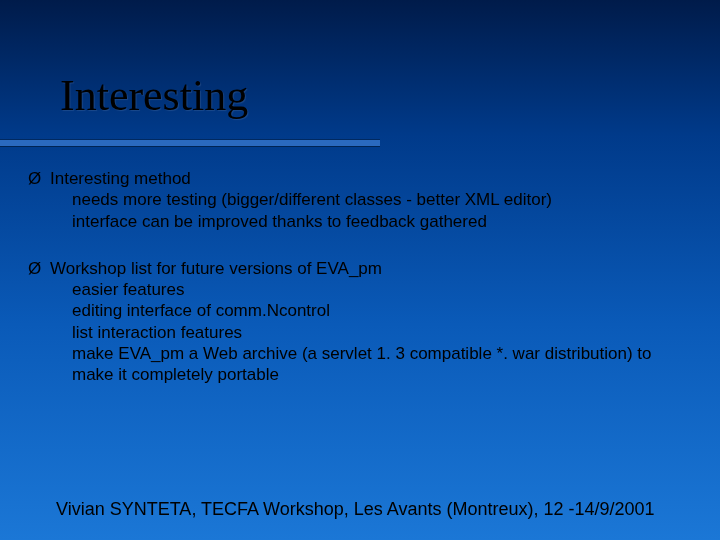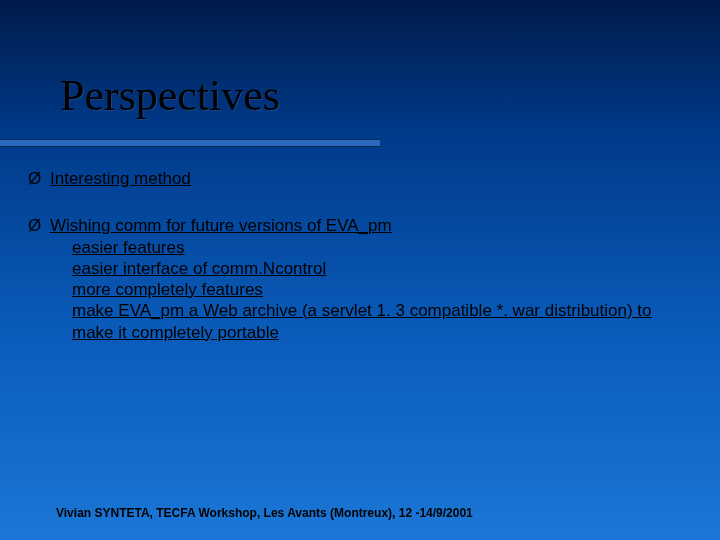--- a/index.html
+++ b/index.html
@@ -40,66 +40,67 @@
     position: absolute;
     left: 28px;
     right: 28px;
     top: 168px;
     font-size: 17px;
     line-height: 1.25;
     color: #000;
   }
   .b1 {
     margin-bottom: 8px;
-    text-decoration: underline;
   }
   .b1-head {
     font-weight: 400;
   }
   .arrow {
     font-family: Arial, sans-serif;
     display: inline-block;
     width: 22px;
   }
   .sub {
     padding-left: 44px;
   }
   .gap {
     height: 18px;
   }
   .footer {
     position: absolute;
     left: 56px;
     bottom: 20px;
-    font-size: 12px;
-    font-weight: bold;
+    font-size: 18px;
+    font-weight: normal;
     color: #000;
   }
 </style>
 </head>
 <body>
 
 <div class="slide">
 
-  <div class="title">Perspectives</div>
+  <div class="title">Interesting</div>
   <div class="title-rule"></div>
 
   <div class="body">
 
     <div class="b1">
       <span class="arrow">Ø</span><span class="b1-head">Interesting method</span>
+      <div class="sub">needs more testing (bigger/different classes - better XML editor)</div>
+      <div class="sub">interface can be improved thanks to feedback gathered</div>
     </div>
 
     <div class="gap"></div>
 
     <div class="b1">
-      <span class="arrow">Ø</span><span class="b1-head">Wishing comm for future versions of EVA_pm</span>
+      <span class="arrow">Ø</span><span class="b1-head">Workshop list for future versions of EVA_pm</span>
       <div class="sub">easier features</div>
-      <div class="sub">easier interface of comm.Ncontrol</div>
-      <div class="sub">more completely features</div>
+      <div class="sub">editing interface of comm.Ncontrol</div>
+      <div class="sub">list interaction features</div>
       <div class="sub">make EVA_pm a Web archive (a servlet 1. 3 compatible *. war distribution) to make it completely portable</div>
     </div>
 
   </div>
 
   <div class="footer">Vivian SYNTETA, TECFA Workshop, Les Avants (Montreux), 12 -14/9/2001</div>
 
 </div>
 
 </body></html>

